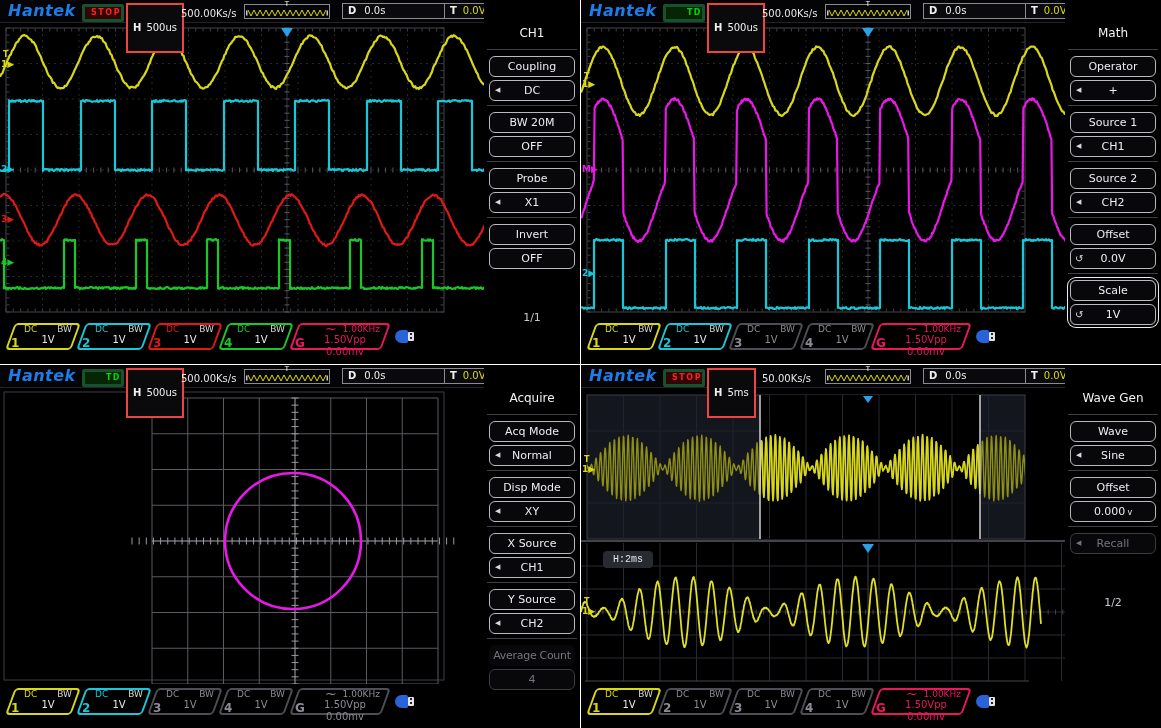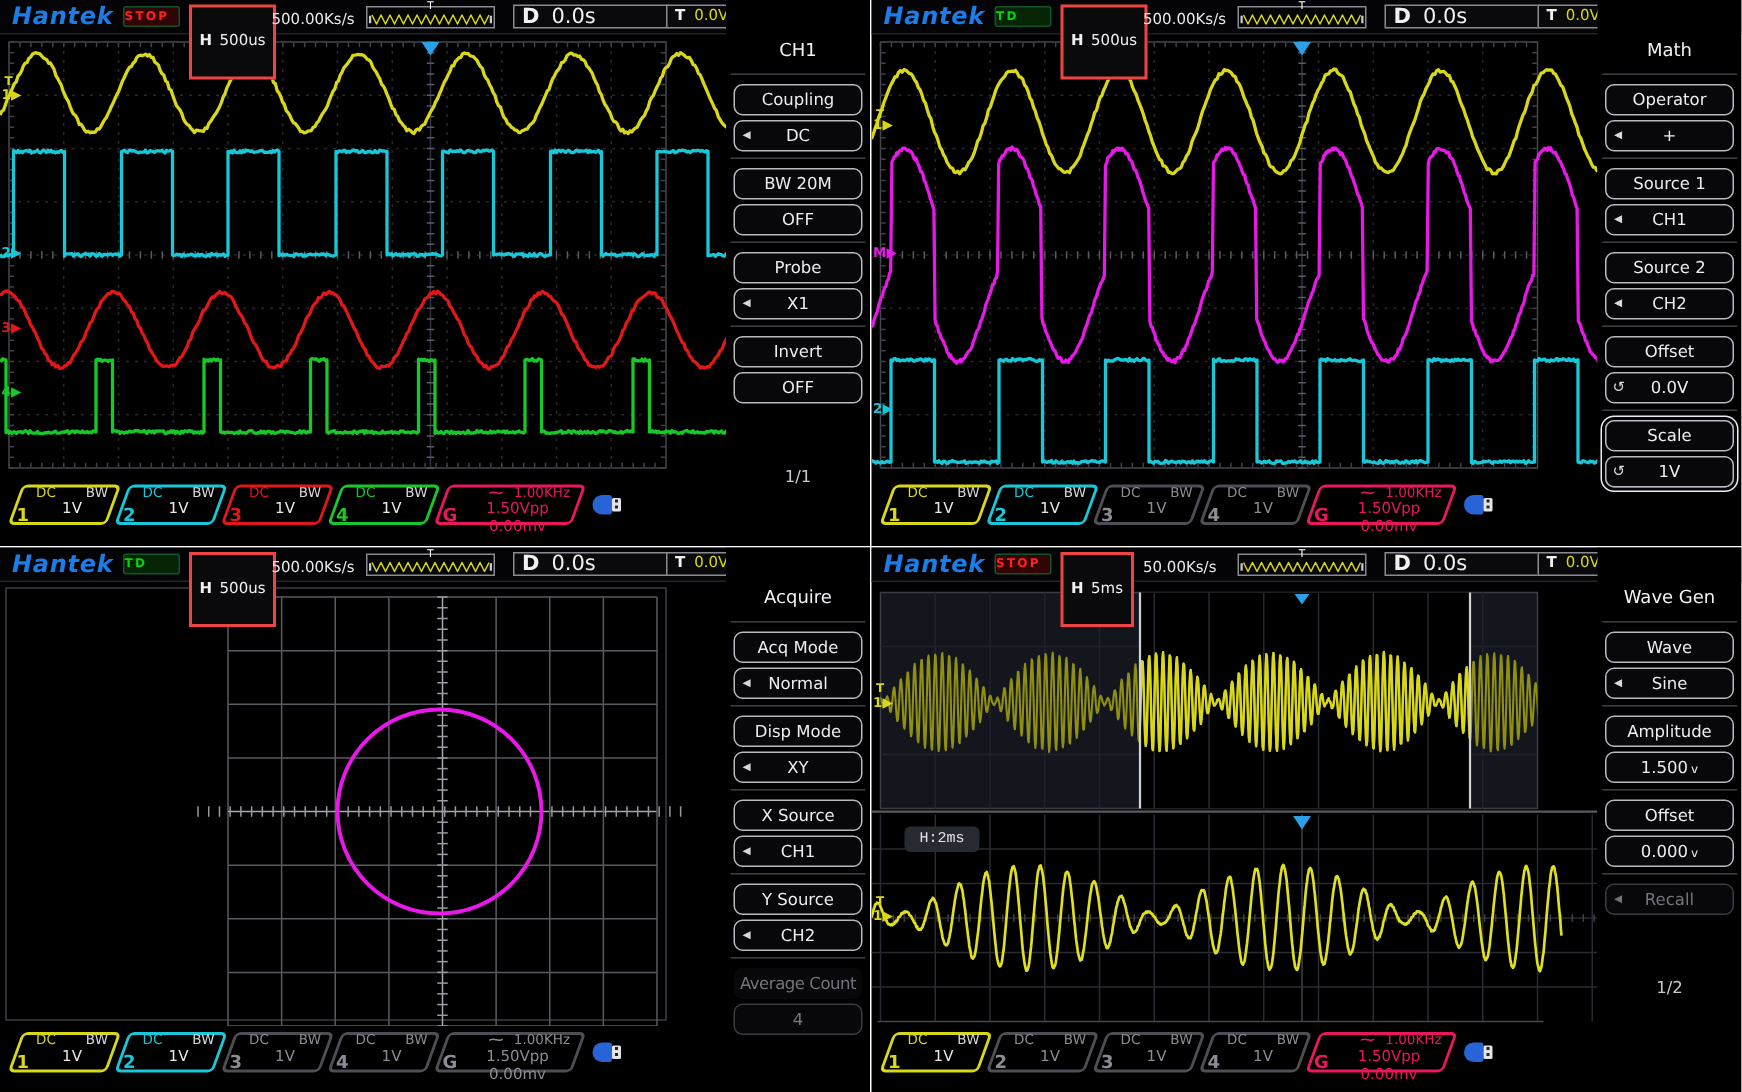--- a/index.html
+++ b/index.html
@@ -3,29 +3,29 @@
 <meta charset="utf-8">
 <style>
   html,body{margin:0;padding:0;background:#fff;}
   body{width:1161px;height:728px;font-family:"DejaVu Sans","Liberation Sans",sans-serif;}
   .quad{display:grid;grid-template-columns:580px 580px;grid-template-rows:364px 363px;gap:1px;width:1161px;height:728px;background:#fff;}
   .panel{position:relative;background:#000;overflow:hidden;}
 
   
   .header{position:absolute;left:0;top:0;width:100%;height:22px;background:#040406;border-bottom:1px solid #222228;z-index:2;}
   .brand{position:absolute;left:8px;top:1px;font-size:16px;font-weight:bold;font-style:italic;color:#1c7ce8;letter-spacing:.5px;}
-  .status{position:absolute;left:82px;top:4px;width:36px;height:12px;border:1px solid #14532d;border-radius:2px;font-size:8px;font-weight:bold;text-align:left;line-height:12px;letter-spacing:1.5px;}
+  .status{position:absolute;left:82px;top:4px;width:36px;height:12px;border:3px solid #14532d;border-radius:2px;font-size:8px;font-weight:bold;text-align:right;line-height:12px;letter-spacing:1.5px;}
   .status.stop{color:#ff2020;background:#310505;}
   .status.td{color:#00d800;background:#052505;}
   .hbox{position:absolute;left:126px;top:3px;height:14px;border:2px solid #ef4444;background:#0a0a0c;padding:16px 5px;font-size:10px;color:#f0f0f0;line-height:14px;white-space:nowrap;}
   .hbox b{margin-right:5px;}
   .rate{position:absolute;left:181px;top:8px;font-size:10px;color:#e8e8e8;white-space:nowrap;}
   .strip{position:absolute;left:244px;top:4px;width:84px;height:13px;border:1px solid #8a8a92;background:#050505;}
   .strip .tmark{position:absolute;left:50%;top:-4px;transform:translateX(-50%);font-size:7px;color:#fff;line-height:1;}
-  .dbox{position:absolute;left:342px;top:3px;width:92px;height:14px;border:1px solid #8a8a92;background:#0a0a0c;font-size:14px;color:#f0f0f0;line-height:14px;padding:0 5px;}
+  .dbox{position:absolute;left:342px;top:3px;width:92px;height:14px;border:1px solid #8a8a92;background:#0a0a0c;font-size:10px;color:#f0f0f0;line-height:14px;padding:0 5px;}
   .dbox b{margin-right:8px;}
   .tbox{position:absolute;left:444px;top:3px;width:60px;height:14px;border:1px solid #8a8a92;background:#0a0a0c;font-size:10px;line-height:14px;padding:0 5px;color:#f0f0f0;}
   .tbox b{margin-right:6px;}
   .tbox .tval{color:#d8d818;}
 
   
   .wave{position:absolute;left:0;top:22px;width:484px;height:297px;}
   .wave svg{position:absolute;left:0;top:0;}
   .marker{position:absolute;left:1px;transform:translateY(-55%);font-size:9px;font-weight:bold;line-height:1;z-index:3;}
   .marker.mk-t{font-size:8px;left:3px;}
@@ -1305,24 +1305,20 @@
         <span class="marker" style="color: rgb(216, 216, 24); top: 225px;">1▶</span>
       </div>
     <div class="menu">
       <div class="menu-title">Wave Gen</div>
       <div class="menu-groups">
         <div class="mgroup">
           <div class="mbtn mlabel">Wave</div>
           <div class="mbtn mvalue"><span class="sel-arrow">◀</span><span>Sine</span></div>
         </div>
         <div class="mgroup">
-          <div class="mbtn mlabel">Amplitude</div>
-          <div class="mbtn mvalue"><span>1.500</span><span class="unit">v</span></div>
-        </div>
-        <div class="mgroup">
           <div class="mbtn mlabel">Offset</div>
           <div class="mbtn mvalue"><span>0.000</span><span class="unit">v</span></div>
         </div>
         <div class="mgroup disabled">
           <div class="mbtn mvalue ghost"><span class="sel-arrow">◀</span><span>Recall</span></div>
         </div>
       </div>
       <div class="menu-page">1/2</div>
     </div>
     <div class="footer">

